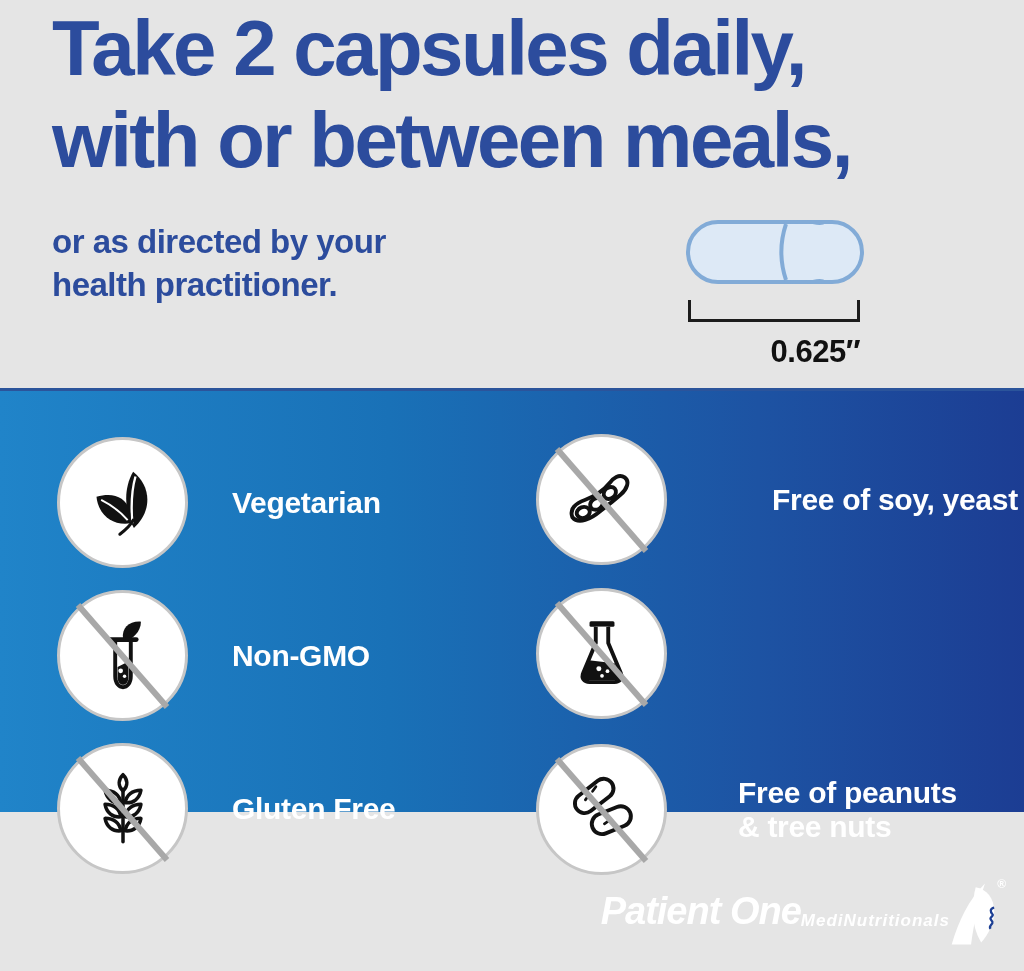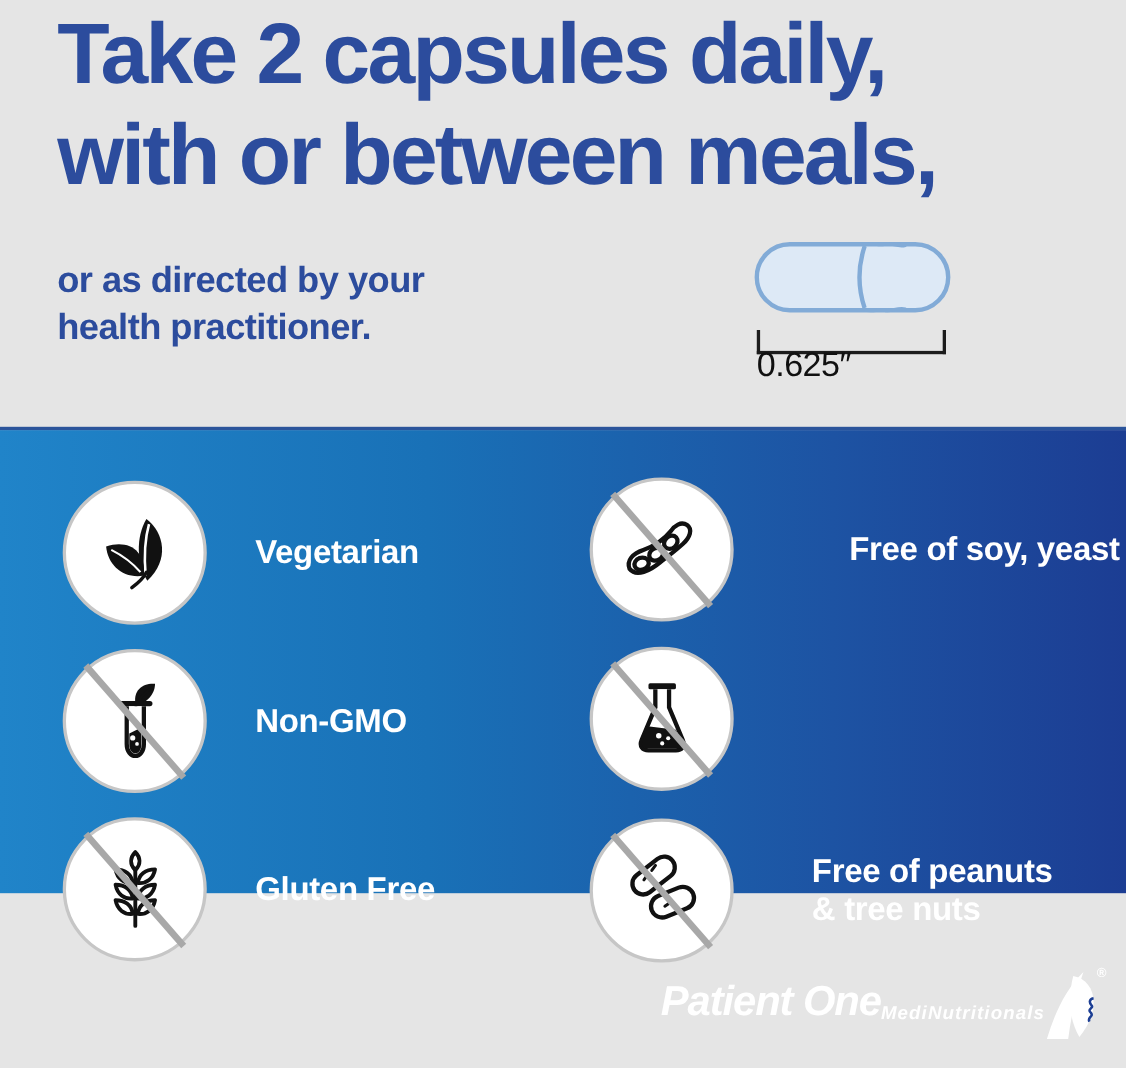--- a/index.html
+++ b/index.html
@@ -16,30 +16,30 @@
   *{margin:0;padding:0;box-sizing:border-box;}
   html,body{background:#fff;}
   body{font-family:"Liberation Sans", sans-serif;}
   .canvas{position:relative;width:1024px;height:971px;background:#e5e5e5;overflow:hidden;}
 
   
   .heading{position:absolute;left:52px;top:2px;color:var(--heading-blue);
     font-size:78px;font-weight:bold;line-height:92px;letter-spacing:-2.5px;}
   .heading span{display:block;}
   .subheading{position:absolute;left:52px;top:220px;color:var(--heading-blue);
-    font-size:33px;font-weight:bold;line-height:43px;letter-spacing:-0.5px;margin-top:12px;}
+    font-size:33px;font-weight:bold;line-height:43px;letter-spacing:-0.5px;}
   .subheading span{display:block;}
 
   .capsule-svg{position:absolute;left:684px;top:216px;}
   .bracket{position:absolute;left:688px;top:300px;width:172px;height:22px;
     border-left:3px solid var(--measure-black);
     border-right:3px solid var(--measure-black);
     border-bottom:3px solid var(--measure-black);}
-  .capsule-size{position:absolute;left:688px;top:314px;width:172px;text-align:left;
-    color:#111;font-size:31px;font-weight:normal;letter-spacing:-0.5px;}
+  .capsule-size{position:absolute;left:688px;top:334px;width:172px;text-align:right;
+    color:#111;font-size:31px;font-weight:bold;letter-spacing:-0.5px;}
 
   
   .panel{position:absolute;left:0;top:388px;width:1024px;height:424px;
     border-top:3px solid #2B549B;
     background:linear-gradient(90deg,var(--panel-gradient-left) 0%,#1971B7 38%,#1D53A3 74%,var(--panel-gradient-right) 100%);}
 
   .badge-circle{position:absolute;width:131px;height:131px;border-radius:50%;
     background:#fff;border:3px solid var(--circle-border);
     display:flex;align-items:center;justify-content:center;}
   .badge-circle .icon{width:78px;height:78px;}

